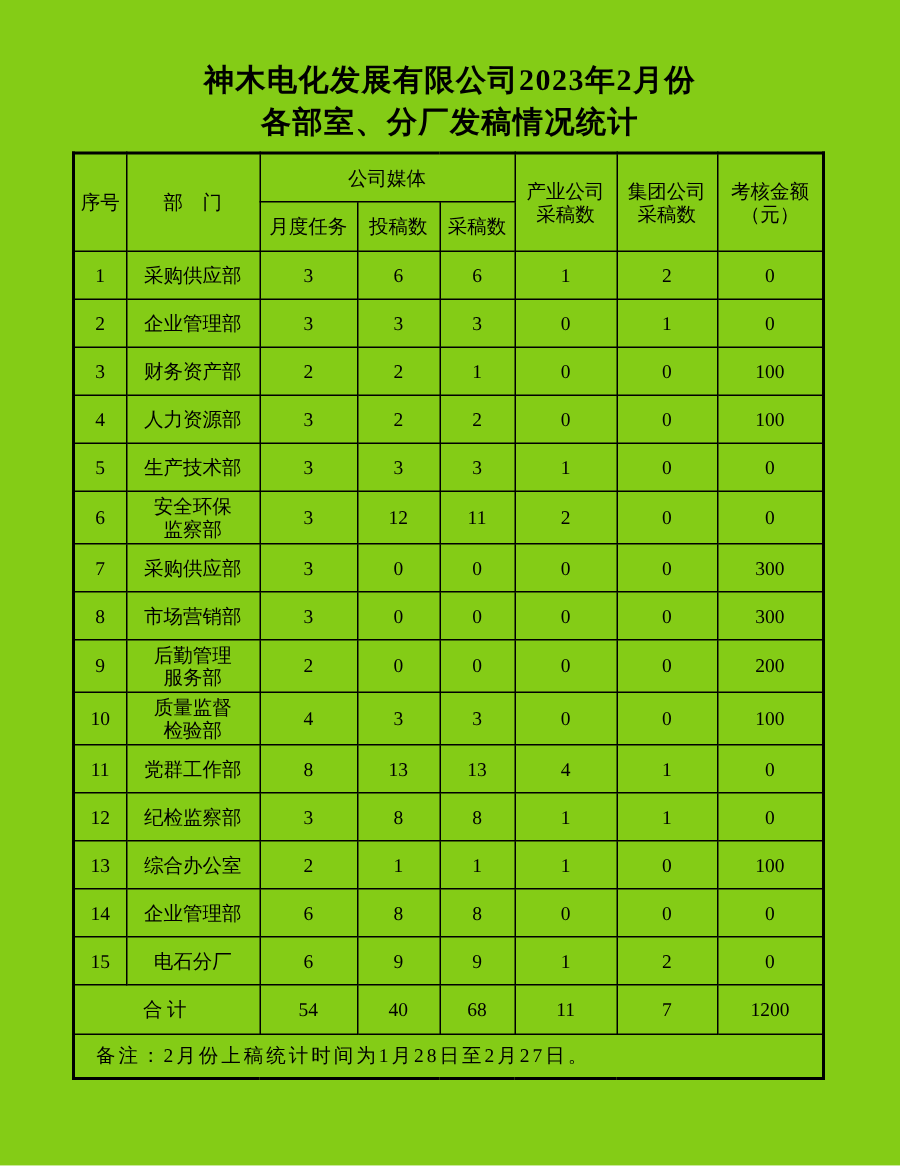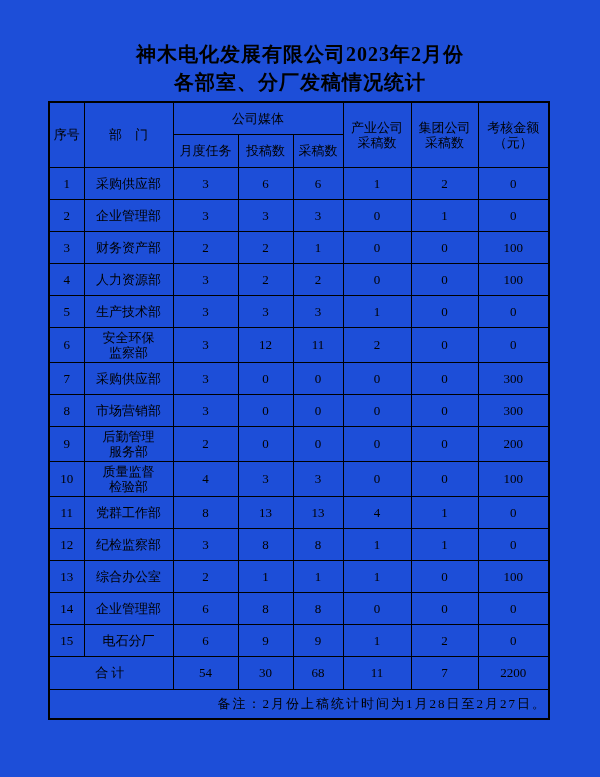--- a/index.html
+++ b/index.html
@@ -1,20 +1,20 @@
 <!DOCTYPE html>
 <html><head>
 <meta charset="utf-8">
 <style>
   * { margin: 0; padding: 0; box-sizing: border-box; }
   html, body { background: #ffffff; }
   .page {
     width: 600px;
     height: 777px;
-    background: #1d4ed8;
+    background: #84cc16;
     color: #000000;
     font-family: "Liberation Serif", "DejaVu Serif", serif;
     position: relative;
     overflow: hidden;
   }
   .title-block {
     padding-top: 40px;
     text-align: center;
     font-weight: bold;
     font-size: 20px;
@@ -48,21 +48,21 @@
   col.c-ind   { width: 68px; }
   col.c-grp   { width: 67px; }
   col.c-amt   { width: 71px; }
   tr.hdr-top { height: 32px; }
   tr.hdr-bot { height: 33px; }
   tbody tr   { height: 32px; }
   tr.total-row { height: 33px; }
   tr.total-row td:first-child { letter-spacing: 3px; }
   tr.note-row { height: 30px; }
   tr.note-row td {
-    text-align: right;
+    text-align: left;
     padding-left: 14px;
     letter-spacing: 2px;
     font-size: 13px;
   }
 </style>
 </head>
 <body>
 
 <div class="page">
 
@@ -252,25 +252,25 @@
           <td>9</td>
           <td>1</td>
           <td>2</td>
           <td>0</td>
         </tr>
       </tbody>
     <tbody>
       <tr class="total-row">
         <td colspan="2">合计</td>
         <td>54</td>
-        <td>30</td>
+        <td>40</td>
         <td>68</td>
         <td>11</td>
         <td>7</td>
-        <td>2200</td>
+        <td>1200</td>
       </tr>
       <tr class="note-row">
         <td colspan="8">备注：2月份上稿统计时间为1月28日至2月27日。</td>
       </tr>
     </tbody>
   </table>
 
 </div>
 
 </body></html>

